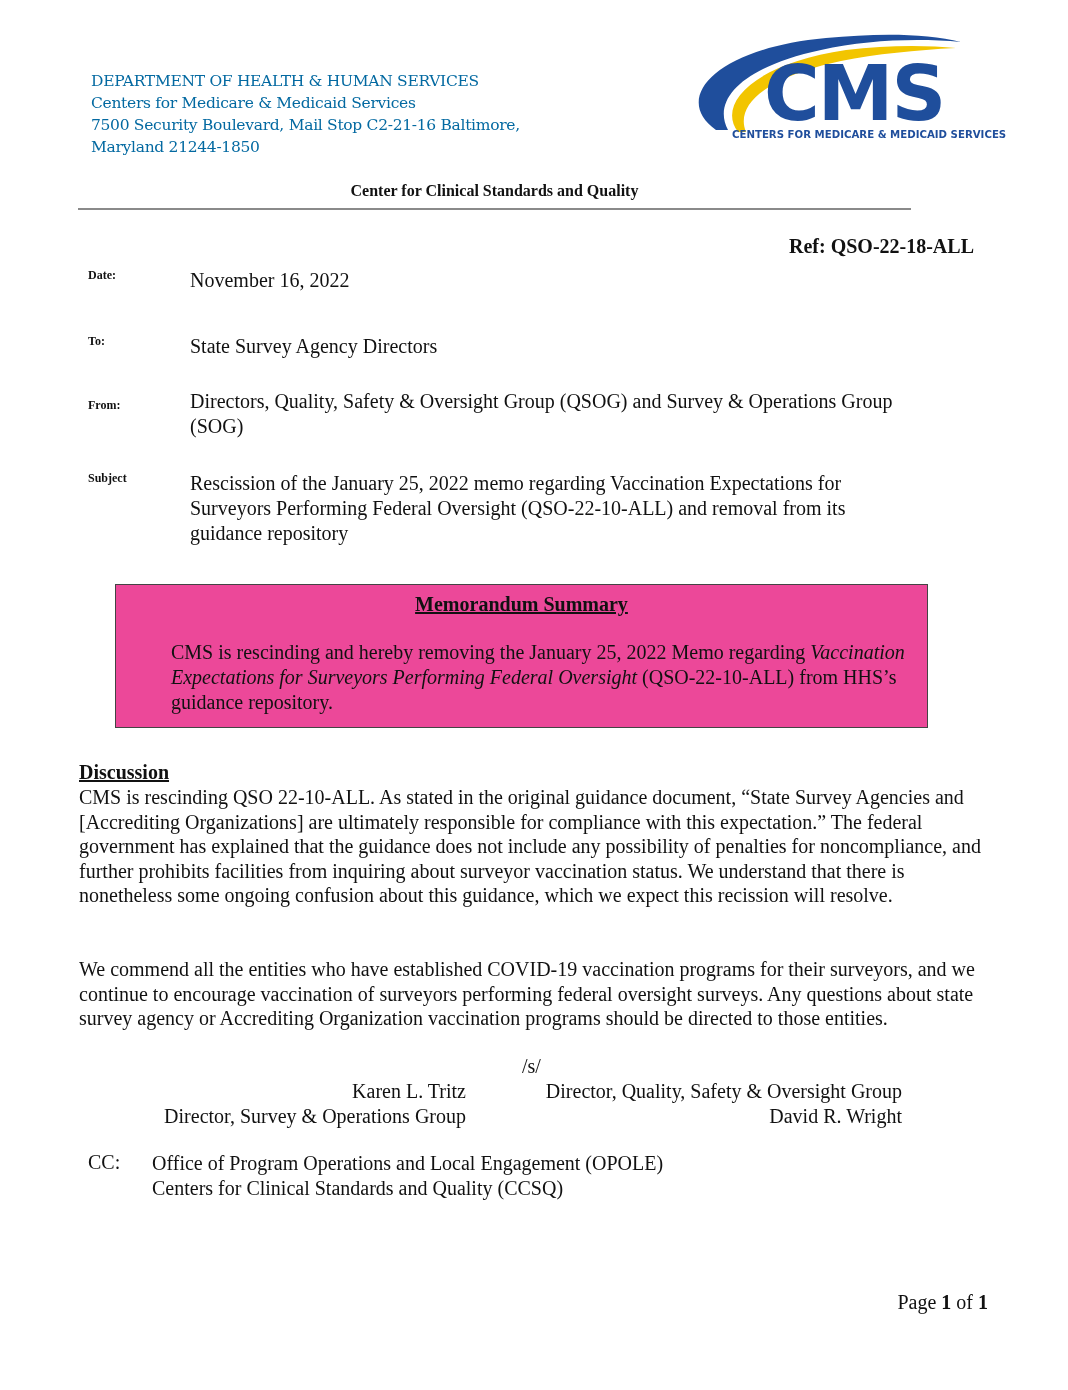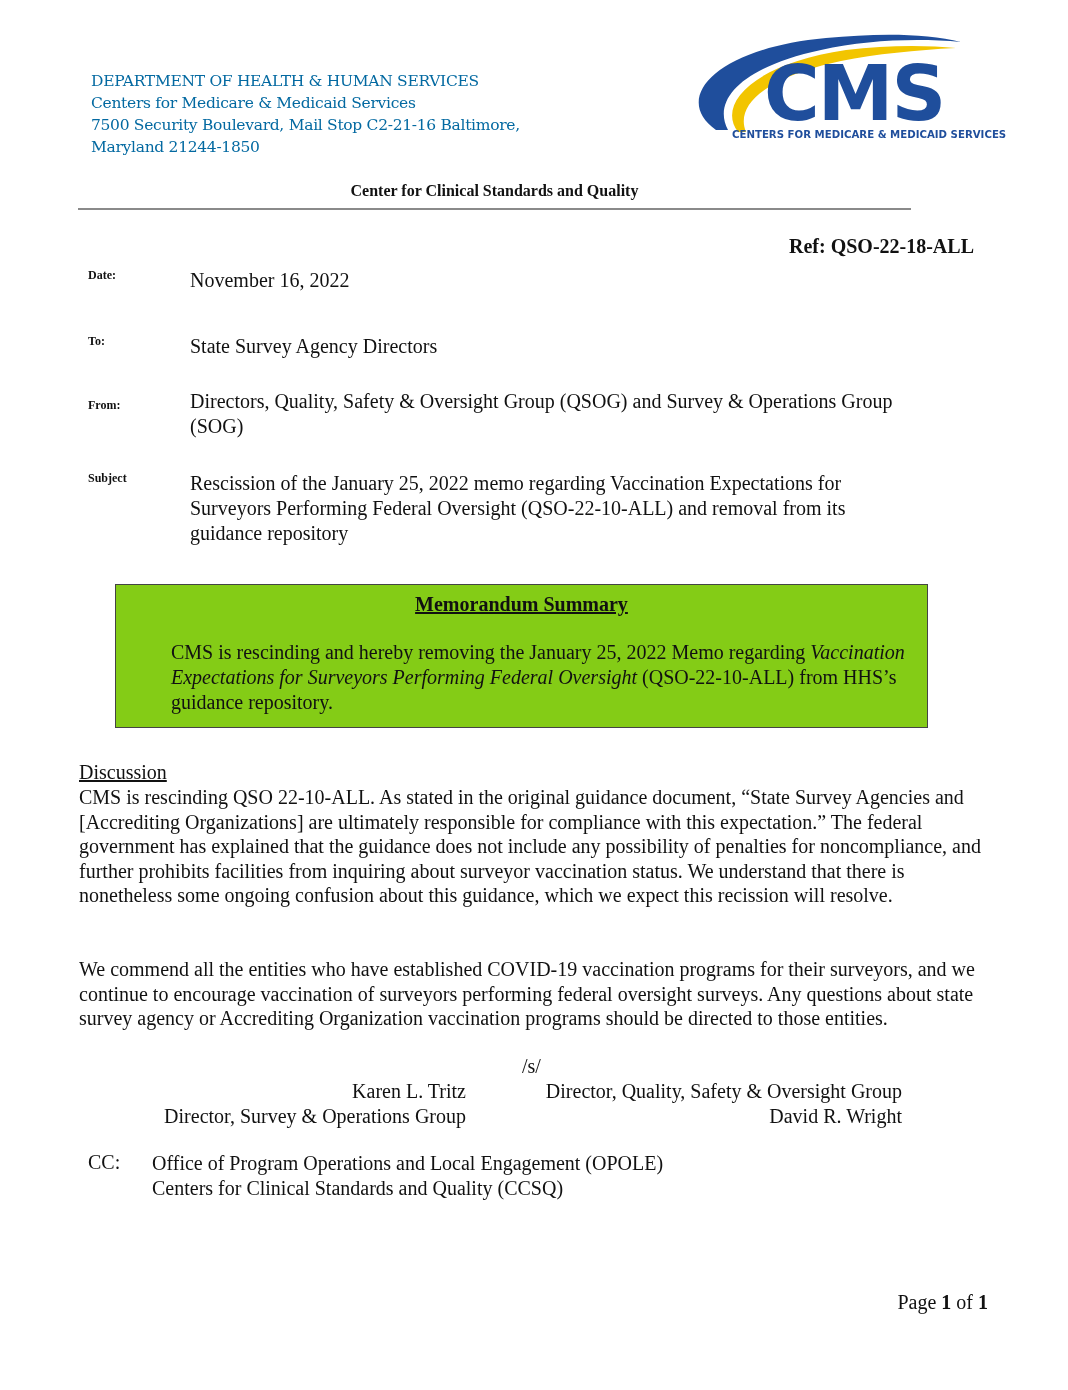--- a/index.html
+++ b/index.html
@@ -6,25 +6,25 @@
   body { width: 1068px; height: 1390px; position: relative; overflow: hidden; color: #111; font-family: "Liberation Serif", serif; }
   .abs { position: absolute; }
   .letterhead { left: 91px; top: 70px; font-size: 15.5px; line-height: 22px; color: #0369a1; font-family: "DejaVu Serif", serif; letter-spacing: -0.3px; }
   .letterhead div { white-space: nowrap; }
   .logo { left: 676px; top: 28px; width: 340px; height: 120px; }
   .center-title { left: 78px; width: 833px; top: 182px; text-align: center; font-weight: bold; font-size: 16px; }
   .rule { left: 78px; top: 208px; width: 833px; height: 0; border-top: 2px solid #8a8a8a; }
   .ref { right: 94px; top: 235px; font-weight: bold; font-size: 20px; }
   .hdr-label { left: 88px; font-weight: bold; font-size: 12px; }
   .hdr-value { left: 190px; width: 720px; font-size: 20px; line-height: 25px; }
-  .summary-box { left: 115px; top: 584px; width: 813px; height: 144px; background: #84cc16; border: 1.5px solid #444; box-sizing: border-box; }
+  .summary-box { left: 115px; top: 584px; width: 813px; height: 144px; background: #ec4899; border: 1.5px solid #444; box-sizing: border-box; }
   .summary-title { position: absolute; top: 8px; left: 0; right: 0; text-align: center; font-weight: bold; font-size: 20px; text-decoration: underline; }
   .summary-body { position: absolute; left: 55px; top: 55px; width: 740px; font-size: 20px; line-height: 25px; }
   .para { left: 79px; width: 920px; font-size: 20px; line-height: 24.5px; }
-  .disc-heading { left: 79px; top: 761px; font-weight: normal; font-size: 20px; text-decoration: underline; }
+  .disc-heading { left: 79px; top: 761px; font-weight: bold; font-size: 20px; text-decoration: underline; }
   .sig-mark { left: 522px; top: 1055px; font-size: 20px; }
   .sig { font-size: 20px; line-height: 25px; text-align: right; }
   .cc-label { left: 88px; top: 1151px; font-size: 20px; }
   .cc-list { left: 152px; top: 1151px; font-size: 20px; line-height: 24.5px; }
   .page-num { right: 80px; top: 1291px; font-size: 20px; }
   .page-num b { font-weight: bold; }
   i { font-style: italic; }
 </style>
 </head>
 <body>

